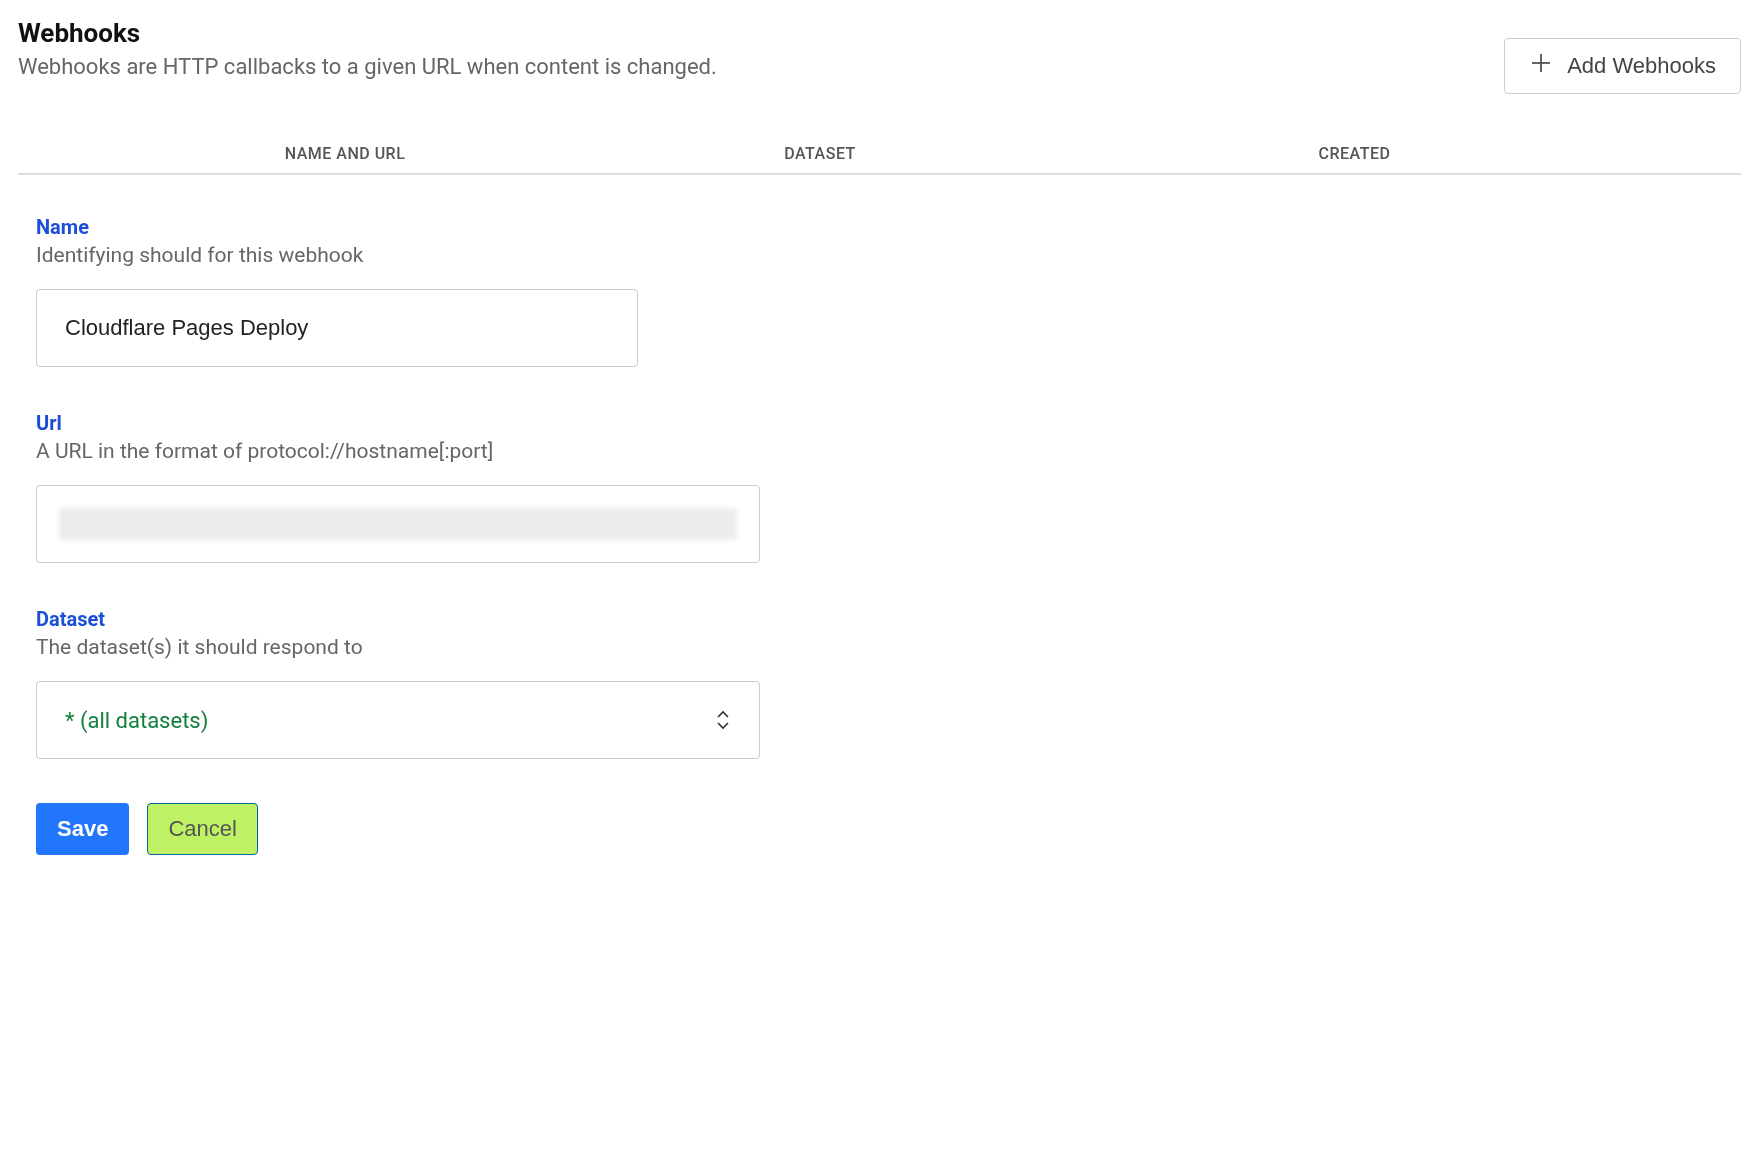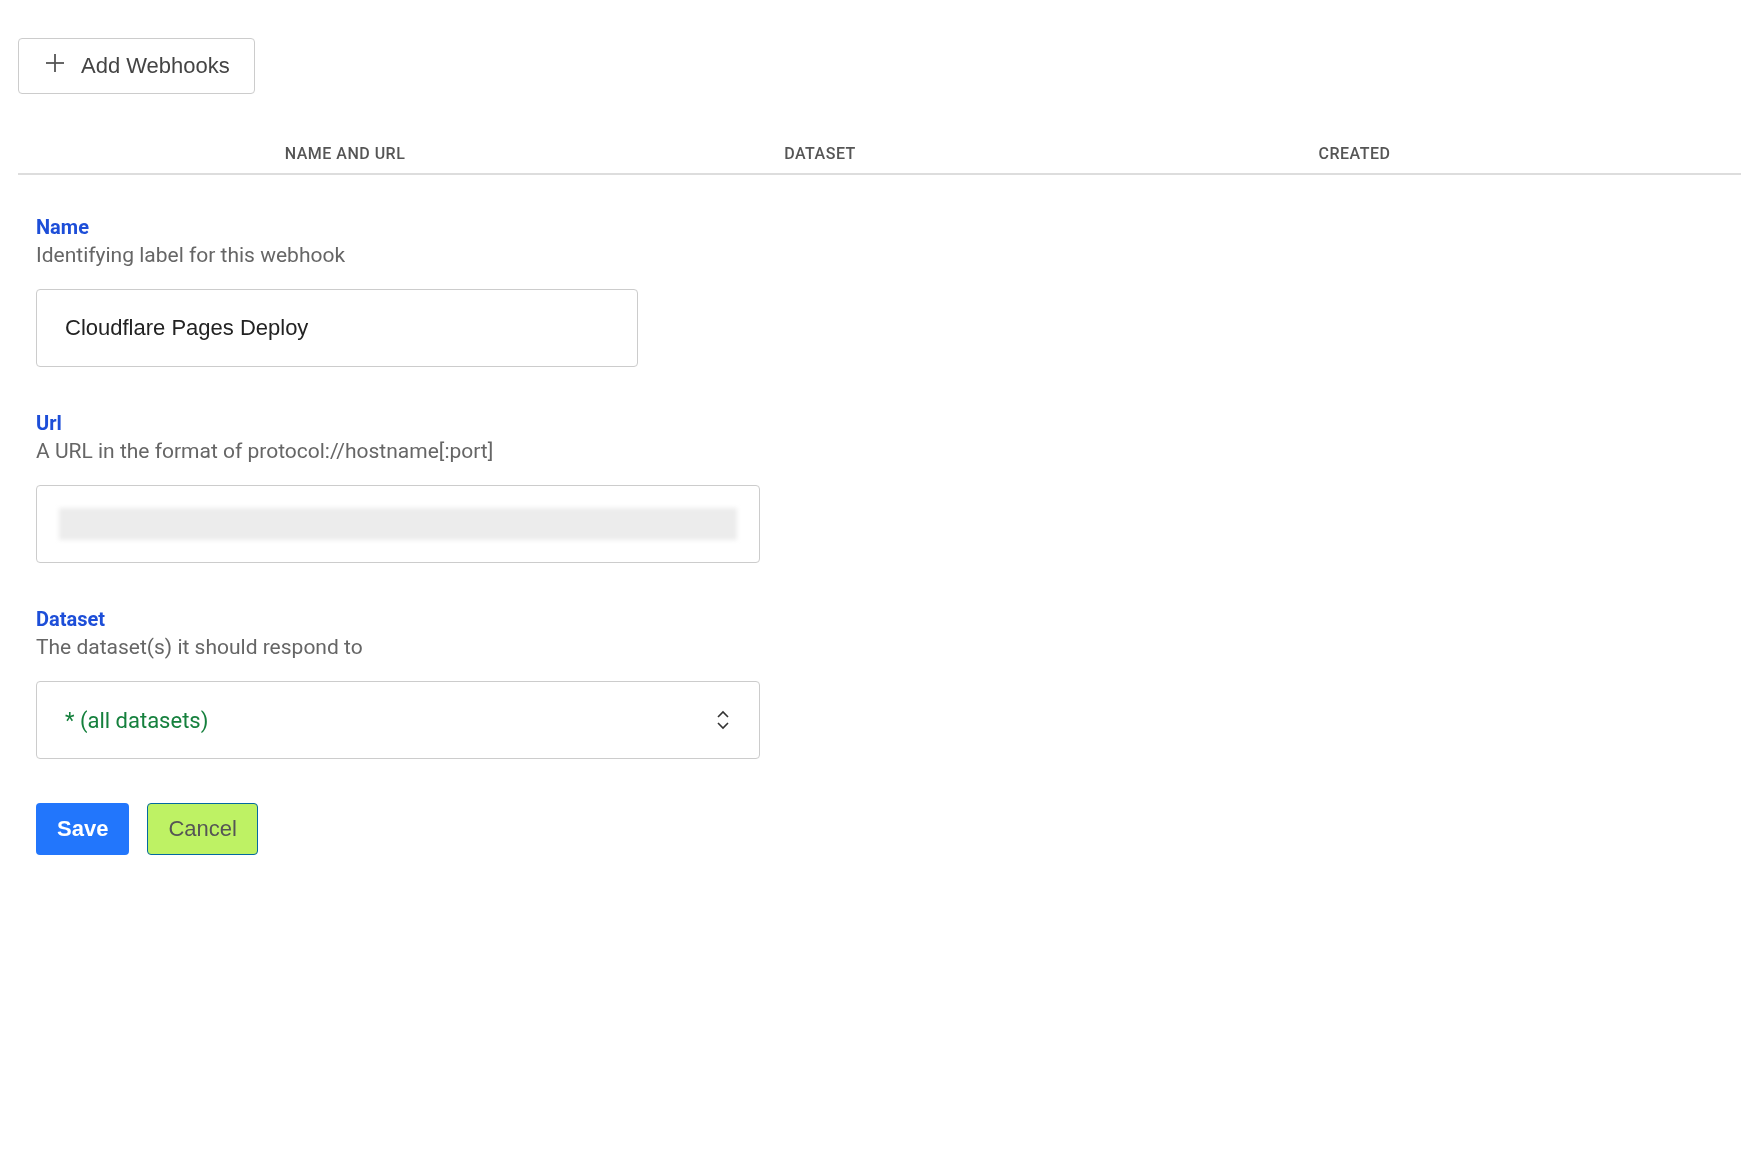--- a/index.html
+++ b/index.html
@@ -139,20 +139,24 @@
   .btn-secondary {
     background: #bef264;
     color: #555;
     border: 1px solid #0369a1;
   }
 </style>
 </head>
 <body>
 
 <div class="header-row">
+  <div class="header-left">
+    <h1 class="page-title">Webhooks</h1>
+    <p class="page-subtitle">Webhooks are HTTP callbacks to a given URL when content is changed.</p>
+  </div>
   <button class="add-btn">
     <span>
       <svg width="24" height="24" viewBox="0 0 24 24" fill="none" stroke="currentColor" stroke-width="1.8">
         <line x1="12" y1="3" x2="12" y2="21"></line>
         <line x1="3" y1="12" x2="21" y2="12"></line>
       </svg>
     </span>
     <span>Add Webhooks</span>
   </button>
 </div>
@@ -160,21 +164,21 @@
 <div class="table-header">
   <div class="th th-name">NAME AND URL</div>
   <div class="th th-dataset">DATASET</div>
   <div class="th th-created">CREATED</div>
 </div>
 
 <div class="form">
 
   <div class="field-group">
     <div class="field-label">Name</div>
-    <div class="field-hint">Identifying label for this webhook</div>
+    <div class="field-hint">Identifying should for this webhook</div>
     <input type="text" class="text-input" value="Cloudflare Pages Deploy" style="">
   </div>
 
   <div class="field-group">
     <div class="field-label">Url</div>
     <div class="field-hint">A URL in the format of protocol://hostname[:port]</div>
     <div class="url-box">
       <div class="url-redacted"></div>
     </div>
   </div>

